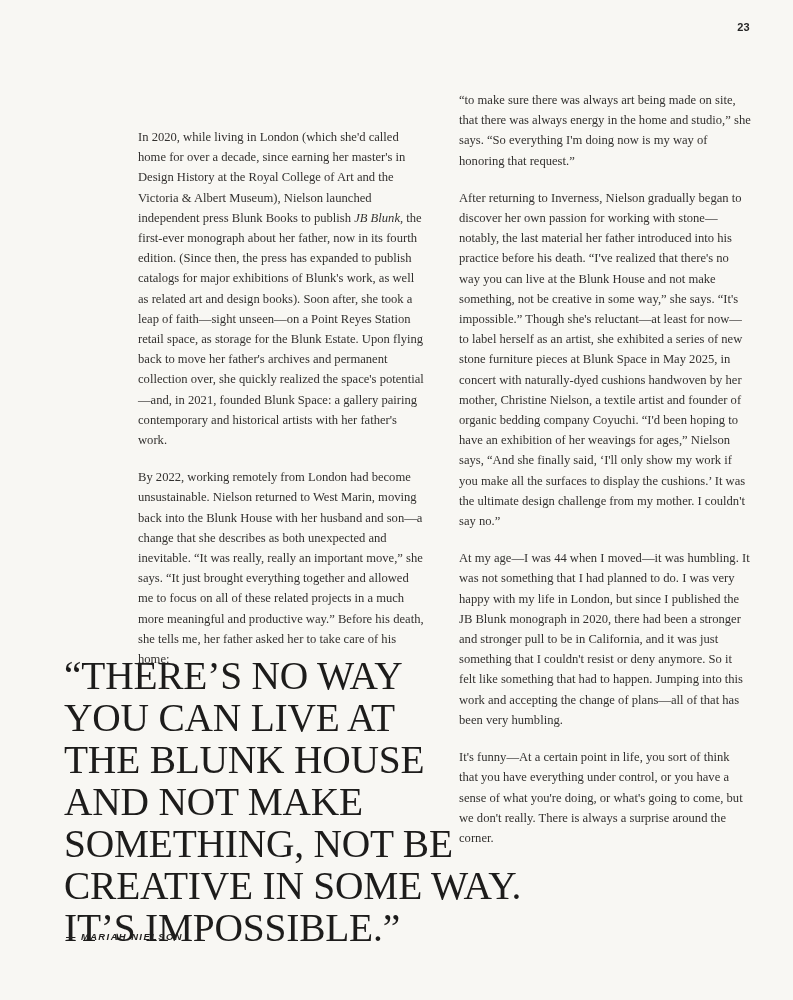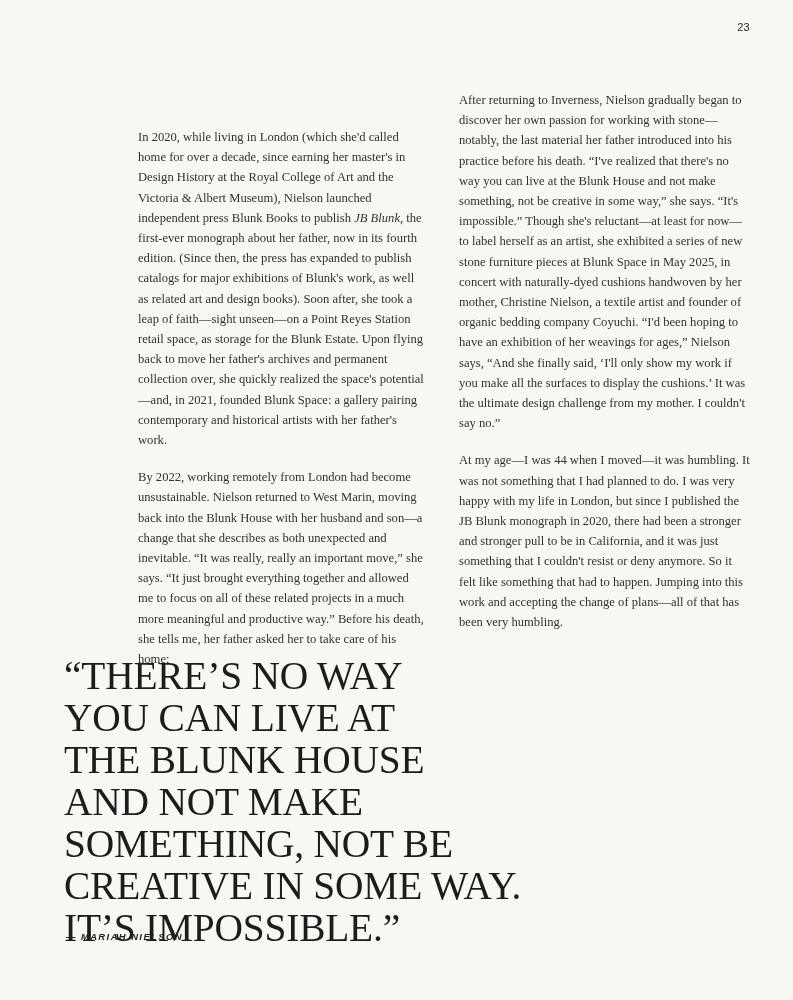--- a/index.html
+++ b/index.html
@@ -22,21 +22,21 @@
     inset: 0;
     background: #f8f7f3;
   }
 
   
   .folio {
     position: absolute;
     top: 21px;
     right: 43px;
     font-family: "Liberation Sans", "DejaVu Sans", sans-serif;
-    font-weight: normal;
+    font-weight: bold;
     font-size: 11px;
     letter-spacing: 0.3px;
     color: #262626;
   }
 
   
   .col {
     position: absolute;
     font-size: 12.6px;
     line-height: 20.2px;
@@ -110,22 +110,24 @@
 <div class="page">
 
   <div class="folio">23</div>
 
   <div class="col col-left">
     <p><span>In 2020, while living in London (which she'd called home for over a decade, since earning her master's in Design History at the Royal College of Art and the Victoria &amp; Albert Museum), Nielson launched independent press Blunk Books to publish </span><em>JB Blunk</em><span>, the first-ever monograph about her father, now in its fourth edition. (Since then, the press has expanded to publish catalogs for major exhibitions of Blunk's work, as well as related art and design books). Soon after, she took a leap of faith—sight unseen—on a Point Reyes Station retail space, as storage for the Blunk Estate. Upon flying back to move her father's archives and permanent collection over, she quickly realized the space's potential—and, in 2021, founded Blunk Space: a gallery pairing contemporary and historical artists with her father's work.</span></p>
     <p>By 2022, working remotely from London had become unsustainable. Nielson returned to West Marin, moving back into the Blunk House with her husband and son—a change that she describes as both unexpected and inevitable. “It was really, really an important move,” she says. “It just brought everything together and allowed me to focus on all of these related projects in a much more meaningful and productive way.” Before his death, she tells me, her father asked her to take care of his home:</p>
   </div>
 
   <div class="col col-right">
+    <p>“to make sure there was always art being made on site, that there was always energy in the home and studio,” she says. “So everything I'm doing now is my way of honoring that request.”</p>
     <p>After returning to Inverness, Nielson gradually began to discover her own passion for working with stone—notably, the last material her father introduced into his practice before his death. “I've realized that there's no way you can live at the Blunk House and not make something, not be creative in some way,” she says. “It's impossible.” Though she's reluctant—at least for now—to label herself as an artist, she exhibited a series of new stone furniture pieces at Blunk Space in May 2025, in concert with naturally-dyed cushions handwoven by her mother, Christine Nielson, a textile artist and founder of organic bedding company Coyuchi. “I'd been hoping to have an exhibition of her weavings for ages,” Nielson says, “And she finally said, ‘I'll only show my work if you make all the surfaces to display the cushions.’ It was the ultimate design challenge from my mother. I couldn't say no.”</p>
     <p>At my age—I was 44 when I moved—it was humbling. It was not something that I had planned to do. I was very happy with my life in London, but since I published the JB Blunk monograph in 2020, there had been a stronger and stronger pull to be in California, and it was just something that I couldn't resist or deny anymore. So it felt like something that had to happen. Jumping into this work and accepting the change of plans—all of that has been very humbling.</p>
+    <p>It's funny—At a certain point in life, you sort of think that you have everything under control, or you have a sense of what you're doing, or what's going to come, but we don't really. There is always a surprise around the corner.</p>
   </div>
 
   <div class="pullquote">“THERE’S NO WAY
 YOU CAN LIVE AT
 THE BLUNK HOUSE
 AND NOT MAKE
 SOMETHING, NOT BE
 CREATIVE IN SOME WAY.
 IT’S IMPOSSIBLE.”</div>
 

